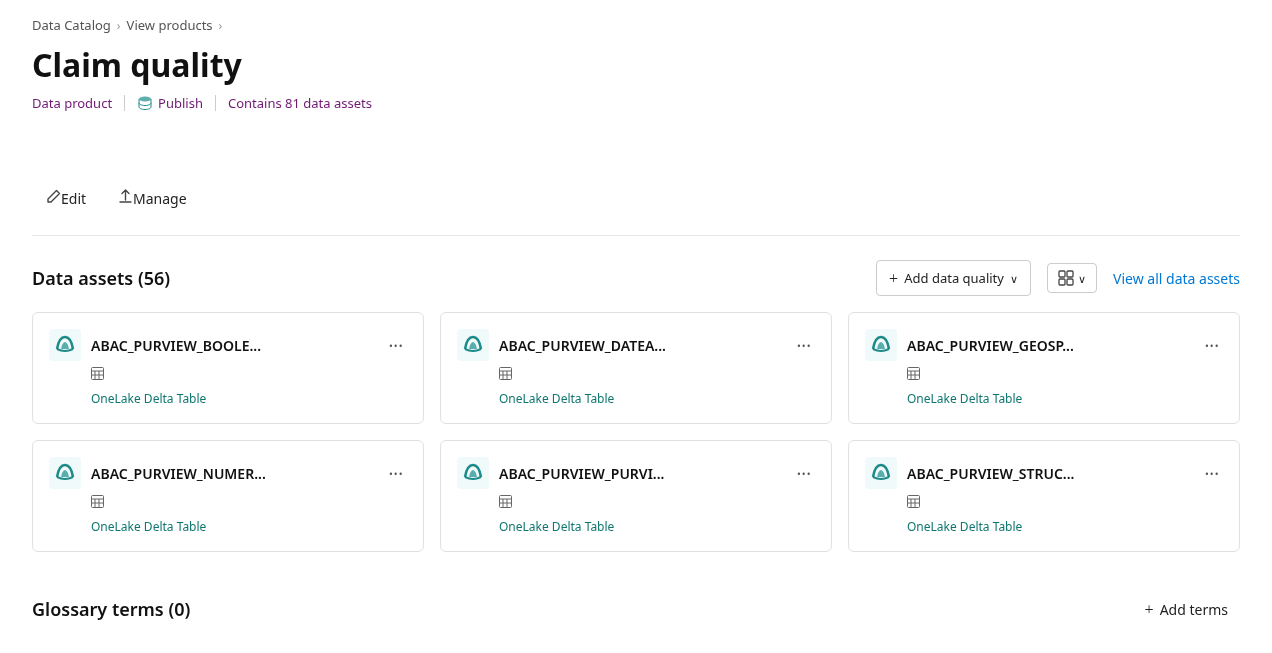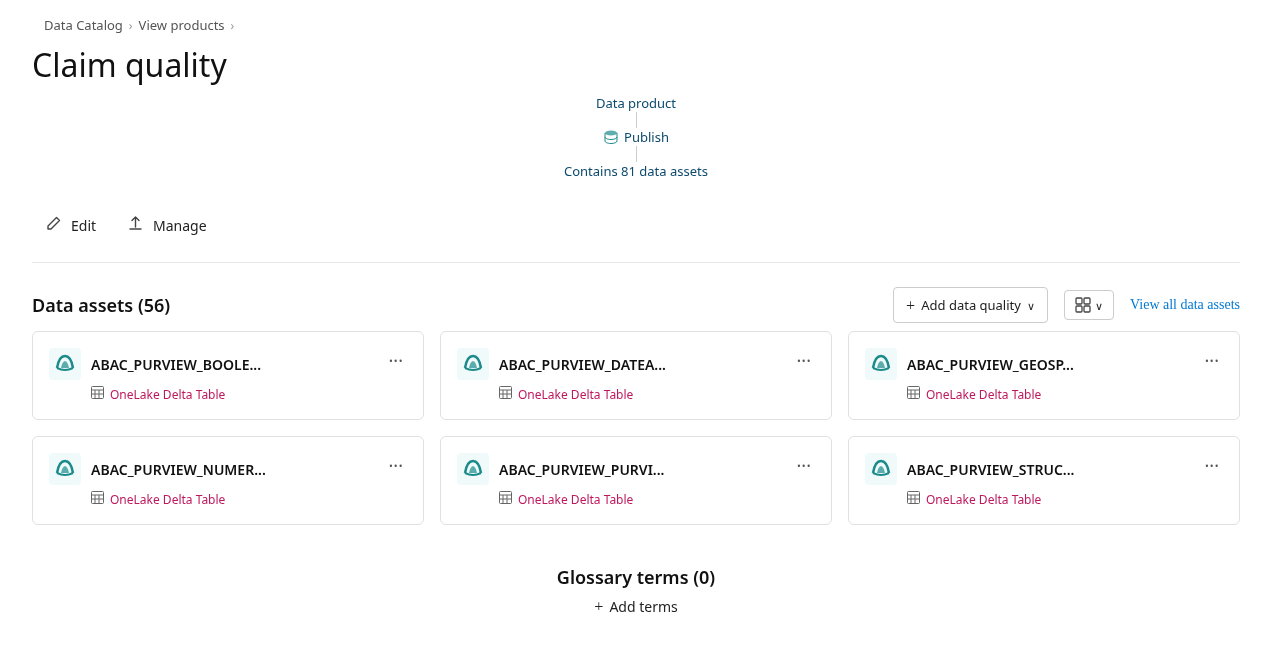--- a/index.html
+++ b/index.html
@@ -14,44 +14,42 @@
       min-height: 653px;
       padding: 0 32px 40px 32px;
     }
     .breadcrumb {
       display: flex;
       align-items: flex-end;
       gap: 6px;
       padding: 16px 0 12px 0;
       font-size: 13px;
       color: #555;
-      margin-left: 12px;
     }
     .breadcrumb-item {
       color: #555;
     }
     .breadcrumb-separator {
       color: #999;
       font-size: 12px;
     }
     .page-title {
       font-size: 32px;
-      font-weight: 400;
+      font-weight: 700;
       color: #111;
       margin-bottom: 10px;
       line-height: 1.2;
     }
     .meta-row {
       display: flex;
       align-items: center;
       gap: 0;
       font-size: 13px;
-      color: #0c4a6e;
+      color: #701a75;
       margin-bottom: 20px;
-      flex-direction: column;
     }
     .meta-item {
       display: flex;
       align-items: center;
       gap: 5px;
     }
     .meta-divider {
       width: 1px;
       height: 16px;
       background: #ccc;
@@ -65,38 +63,39 @@
       display: flex;
       align-items: center;
       gap: 4px;
       padding: 8px 0 20px 0;
       border-bottom: 1px solid #e8e8e8;
       margin-bottom: 24px;
     }
     .toolbar-btn {
       display: flex;
       align-items: center;
-      gap: 10px;
+      gap: 0;
       padding: 7px 14px;
       border: none;
       background: transparent;
       border-radius: 4px;
       font-size: 14px;
       color: #222;
       cursor: pointer;
       font-family: inherit;
+      margin-top: 41px;
     }
     .toolbar-btn .btn-icon {
       font-size: 15px;
     }
     .section-header {
       display: flex;
       align-items: center;
       justify-content: space-between;
-      margin-bottom: 8px;
+      margin-bottom: 16px;
     }
     .section-title {
       font-size: 18px;
       font-weight: 600;
       color: #111;
     }
     .section-actions {
       display: flex;
       align-items: center;
       gap: 16px;
@@ -125,40 +124,40 @@
       font-size: 13px;
       color: #222;
       cursor: pointer;
       font-family: inherit;
     }
     .view-all-link {
       color: #0078d4;
       font-size: 14px;
       text-decoration: none;
       cursor: pointer;
-      font-family: Liberation Serif, serif;
     }
     .assets-grid {
       display: grid;
       grid-template-columns: repeat(3, 1fr);
       gap: 16px;
       margin-bottom: 32px;
     }
     .asset-card {
       background: #fff;
       border: 1px solid #e0e0e0;
       border-radius: 6px;
       padding: 16px;
       display: flex;
       flex-direction: column;
       gap: 6px;
       cursor: pointer;
     }
     .asset-card-header {
       display: flex;
+      align-items: center;
       justify-content: space-between;
     }
     .asset-title-row {
       display: flex;
       align-items: center;
       gap: 10px;
       flex: 1;
       min-width: 0;
     }
     .asset-icon {
@@ -179,36 +178,36 @@
       color: #555;
       cursor: pointer;
       padding: 0 4px;
       flex-shrink: 0;
     }
     .asset-type-row {
       display: flex;
       align-items: flex-start;
       gap: 6px;
       font-size: 12px;
-      color: #be185d;
+      color: #0f766e;
       padding-left: 42px;
+      flex-direction: column;
     }
     .table-icon {
       font-size: 12px;
       color: #666;
     }
     .glossary-section {
       margin-top: 8px;
     }
     .glossary-header {
       display: flex;
       align-items: center;
       justify-content: space-between;
       padding-top: 8px;
-      flex-direction: column;
     }
     .add-term-btn {
       display: flex;
       align-items: center;
       gap: 6px;
       padding: 6px 12px;
       border: none;
       background: transparent;
       font-size: 14px;
       color: #222;

